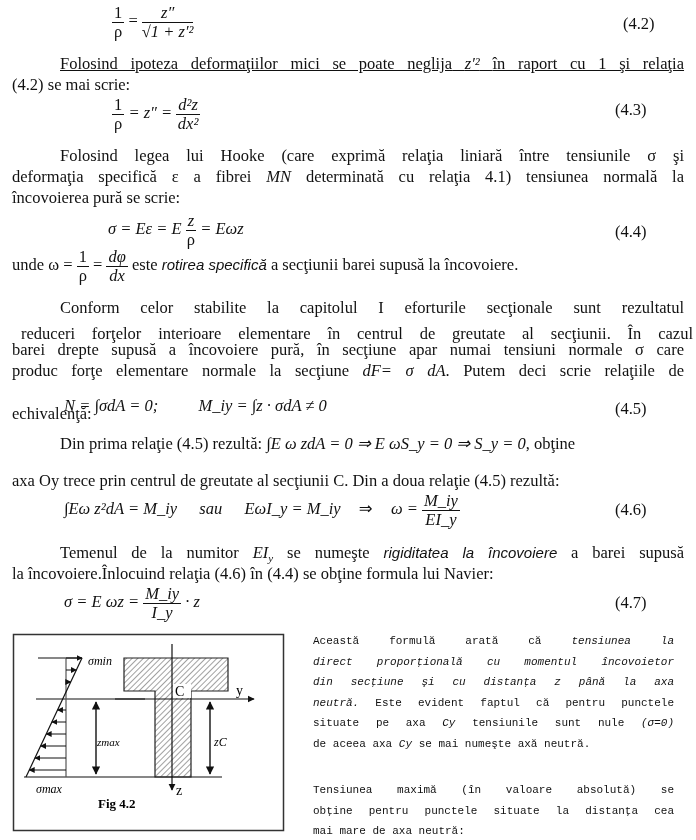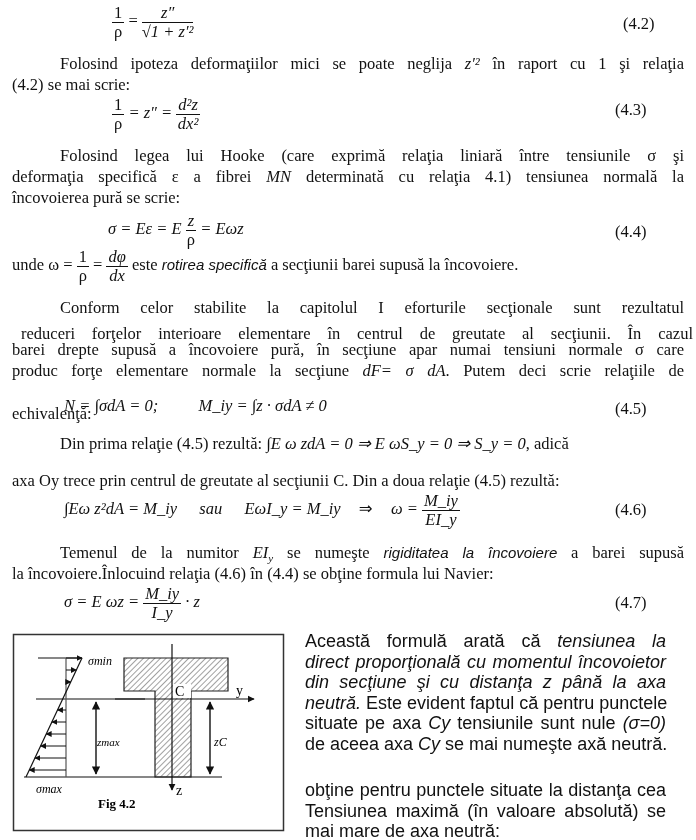--- a/index.html
+++ b/index.html
@@ -8,35 +8,35 @@
   .abs { position:absolute; white-space:nowrap; }
   .ln { position:absolute; left:12px; width:672px; white-space:nowrap; line-height:20px; }
   .just { text-align:justify; text-align-last:justify; }
   .i { font-style:italic; }
   .eqno { position:absolute; left:615px; }
   .frac { display:inline-block; vertical-align:middle; text-align:center; }
   .frac > span { display:block; line-height:18px; }
   .frac > .num { border-bottom:1px solid #111; padding:0 2px; }
   sup, sub { font-size:11px; }
   .ital2 { font-family:Liberation Sans, sans-serif; font-style:italic; font-size:15px; }
-  .rt { position:absolute; left:305px; width:361px; font-family:Liberation Sans, sans-serif;
-        font-size:18px; line-height:20.5px; }
+  .rt { position:absolute; left:313px; width:361px; font-family:Liberation Mono, monospace;
+        font-size:11px; line-height:20.5px; }
   .rt .l { display:block; white-space:nowrap; }
 </style>
 </head>
 <body>
 
 <div class="abs" style="left:112px; top:4px;">
   <span class="frac"><span class="num">1</span><span>ρ</span></span>
   <span>=</span>
   <span class="frac"><span class="num i">z″</span><span class="i">√1 + z′²</span></span>
 </div>
 <div class="abs eqno" style="top:14px;margin-left:8px;">(4.2)</div>
 
-<div class="ln just" style="top:54px; padding-left:48px; width:624px;">
+<div class="ln just" style="top:54px; padding-left:48px; width:624px;text-decoration:underline;">
   <span>Folosind ipoteza deformaţiilor mici se poate neglija</span>
   <span class="i">z′²</span>
   <span>în raport cu 1 şi relaţia</span>
 </div>
 <div class="ln" style="top:75px;">(4.2) se mai scrie:</div>
 
 <div class="abs" style="left:112px; top:96px;">
   <span class="frac"><span class="num">1</span><span>ρ</span></span>
   <span class="i">= z″ =</span>
   <span class="frac"><span class="num i">d²z</span><span class="i">dx²</span></span>
@@ -80,21 +80,21 @@
 
 <div class="abs i" style="left:64px; top:396px;">
   <span>N = ∫σdA = 0;</span>
   <span style="display:inline-block; width:32px;"></span>
   <span>M_iy = ∫z · σdA ≠ 0</span>
 </div>
 <div class="abs eqno" style="top:399px;">(4.5)</div>
 
 <div class="abs" style="left:60px; top:434px;">
   <span>Din prima relaţie (4.5) rezultă:</span>
-  <span class="i">∫E ω zdA = 0   ⇒ E ωS_y = 0   ⇒ S_y = 0</span><span>, adică</span>
+  <span class="i">∫E ω zdA = 0   ⇒ E ωS_y = 0   ⇒ S_y = 0</span><span>, obţine</span>
 </div>
 <div class="ln" style="top:471px;">axa Oy trece prin centrul de greutate al secţiunii C.  Din a doua relaţie (4.5) rezultă:</div>
 
 <div class="abs i" style="left:64px; top:492px;">
   <span>∫Eω z²dA = M_iy</span>
   <span style="display:inline-block; width:14px;"></span>
   <span>sau</span>
   <span style="display:inline-block; width:14px;"></span>
   <span>EωI_y = M_iy</span>
   <span style="display:inline-block; width:10px;"></span>
@@ -175,16 +175,16 @@
 
 <div class="rt" style="top:631px;">
   <span class="l just"><span>Această  formulă  arată  că </span><span class="i">tensiunea  la</span></span>
   <span class="l just i">direct proporţională cu momentul încovoietor</span>
   <span class="l just i">din secţiune şi cu distanţa z până la axa</span>
   <span class="l just"><span class="i">neutră.</span><span> Este evident faptul că pentru punctele</span></span>
   <span class="l just"><span>situate pe axa </span><span class="i">Cy</span><span>  tensiunile sunt nule </span><span class="i">(σ=0)</span></span>
   <span class="l"><span>de aceea axa </span><span class="i">Cy</span><span> se mai numeşte axă neutră.</span></span>
 </div>
 <div class="rt" style="top:780px;">
+  <span class="l just">Tensiunea maximă (în valoare absolută) se</span>
   <span class="l just">obţine pentru punctele situate la distanţa cea</span>
-  <span class="l just">Tensiunea maximă (în valoare absolută) se</span>
   <span class="l">mai mare de axa neutră:</span>
 </div>
 
 </body></html>

